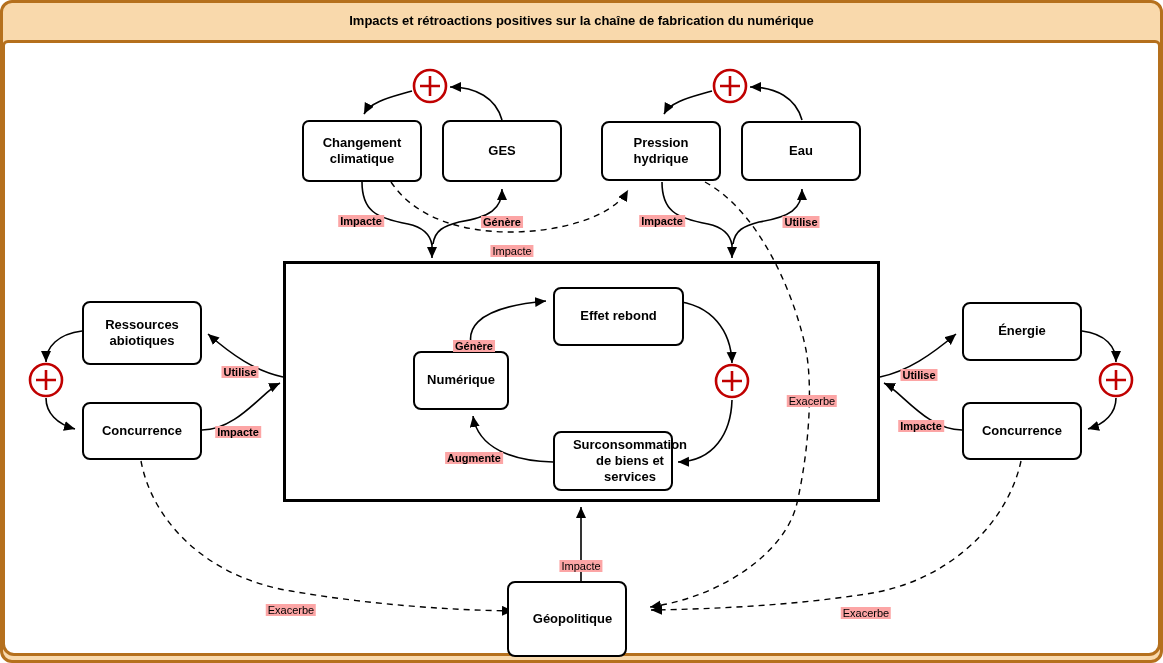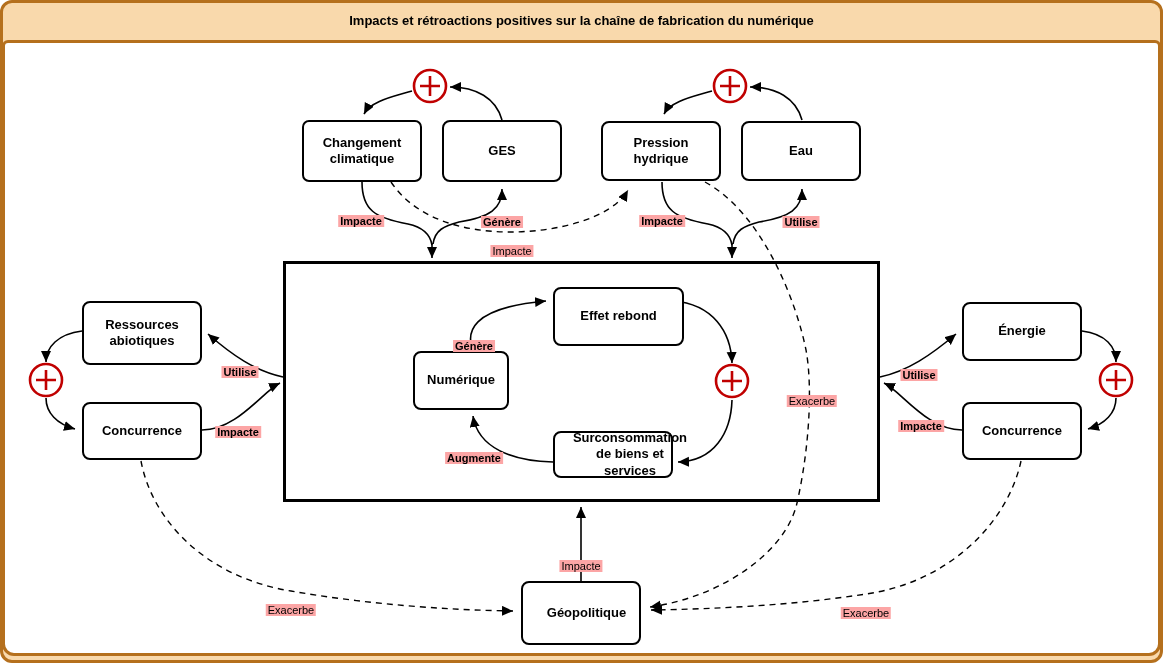--- a/index.html
+++ b/index.html
@@ -122,22 +122,22 @@
   <div class="node" style="left:302px; top:120px; width:120px; height:62px;border-radius:7px;">Changement climatique</div>
   <div class="node" style="left:442px; top:120px; width:120px; height:62px;">GES</div>
   <div class="node" style="left:601px; top:121px; width:120px; height:60px;">Pression hydrique</div>
   <div class="node" style="left:741px; top:121px; width:120px; height:60px;">Eau</div>
   <div class="node" style="left:82px; top:301px; width:120px; height:64px;">Ressources abiotiques</div>
   <div class="node" style="left:82px; top:402px; width:120px; height:58px;">Concurrence</div>
   <div class="node" style="left:962px; top:302px; width:120px; height:59px;">Énergie</div>
   <div class="node" style="left:962px; top:402px; width:120px; height:58px;">Concurrence</div>
   <div class="node" style="left:553px; top:272px; width:131px; height:59px;margin-top:15px;">Effet rebond</div>
   <div class="node" style="left:413px; top:351px; width:96px; height:59px;">Numérique</div>
-  <div class="node" style="left:553px; top:431px; width:120px; height:47px;padding-left:36px;">Surconsommation de biens et services</div>
-  <div class="node" style="left:521px; top:581px; width:120px; height:64px;padding-left:13px;">Géopolitique</div>
+  <div class="node" style="left:553px; top:431px; width:120px; height:60px;padding-left:36px;">Surconsommation de biens et services</div>
+  <div class="node" style="left:507px; top:581px; width:120px; height:76px;padding-left:13px;">Géopolitique</div>
 
   <span class="elabel b" style="left:361px; top:201px;">Impacte</span>
   <span class="elabel b" style="left:502px; top:202px;">Génère</span>
   <span class="elabel b" style="left:662px; top:201px;">Impacte</span>
   <span class="elabel b" style="left:801px; top:202px;">Utilise</span>
   <span class="elabel b" style="left:240px; top:352px;">Utilise</span>
   <span class="elabel b" style="left:238px; top:412px;">Impacte</span>
   <span class="elabel b" style="left:919px; top:355px;">Utilise</span>
   <span class="elabel b" style="left:921px; top:406px;">Impacte</span>
   <span class="elabel b" style="left:474px; top:326px;">Génère</span>

